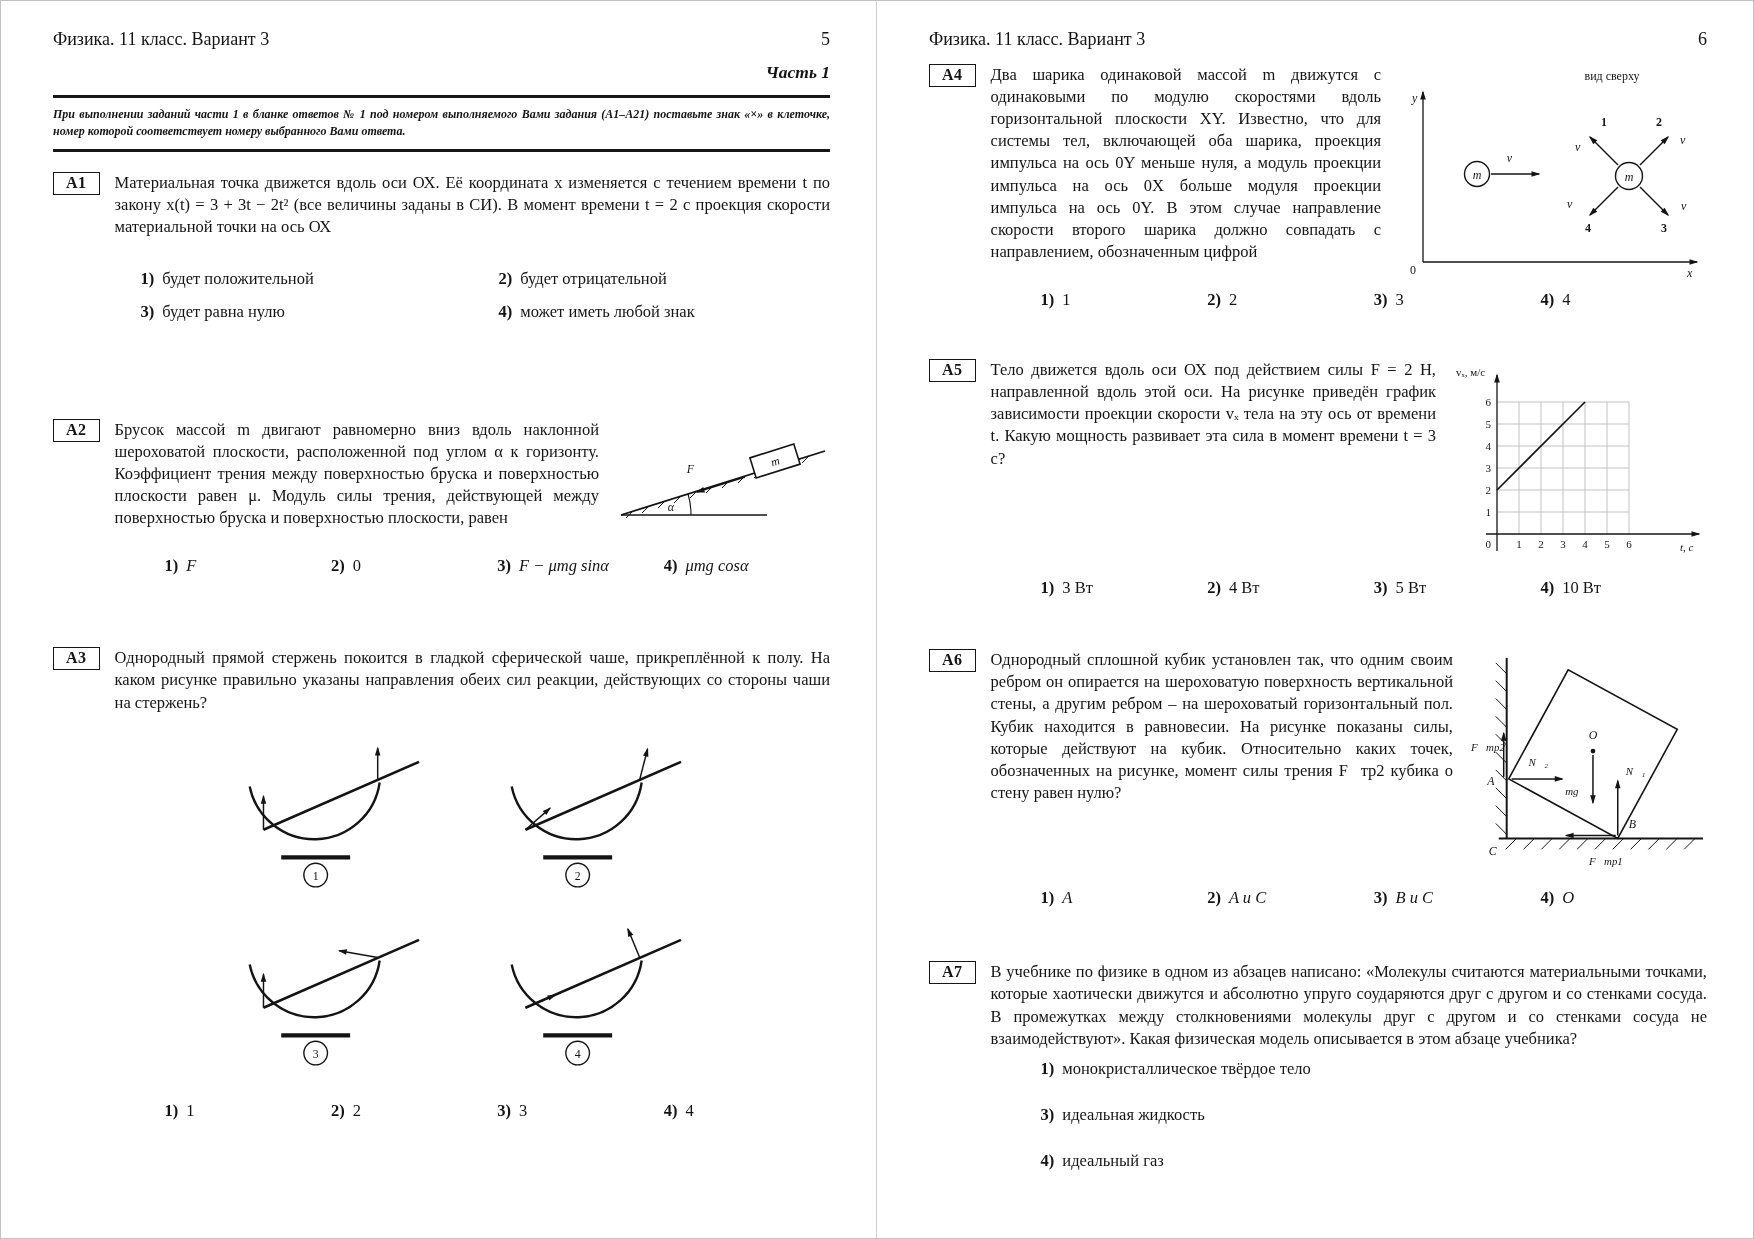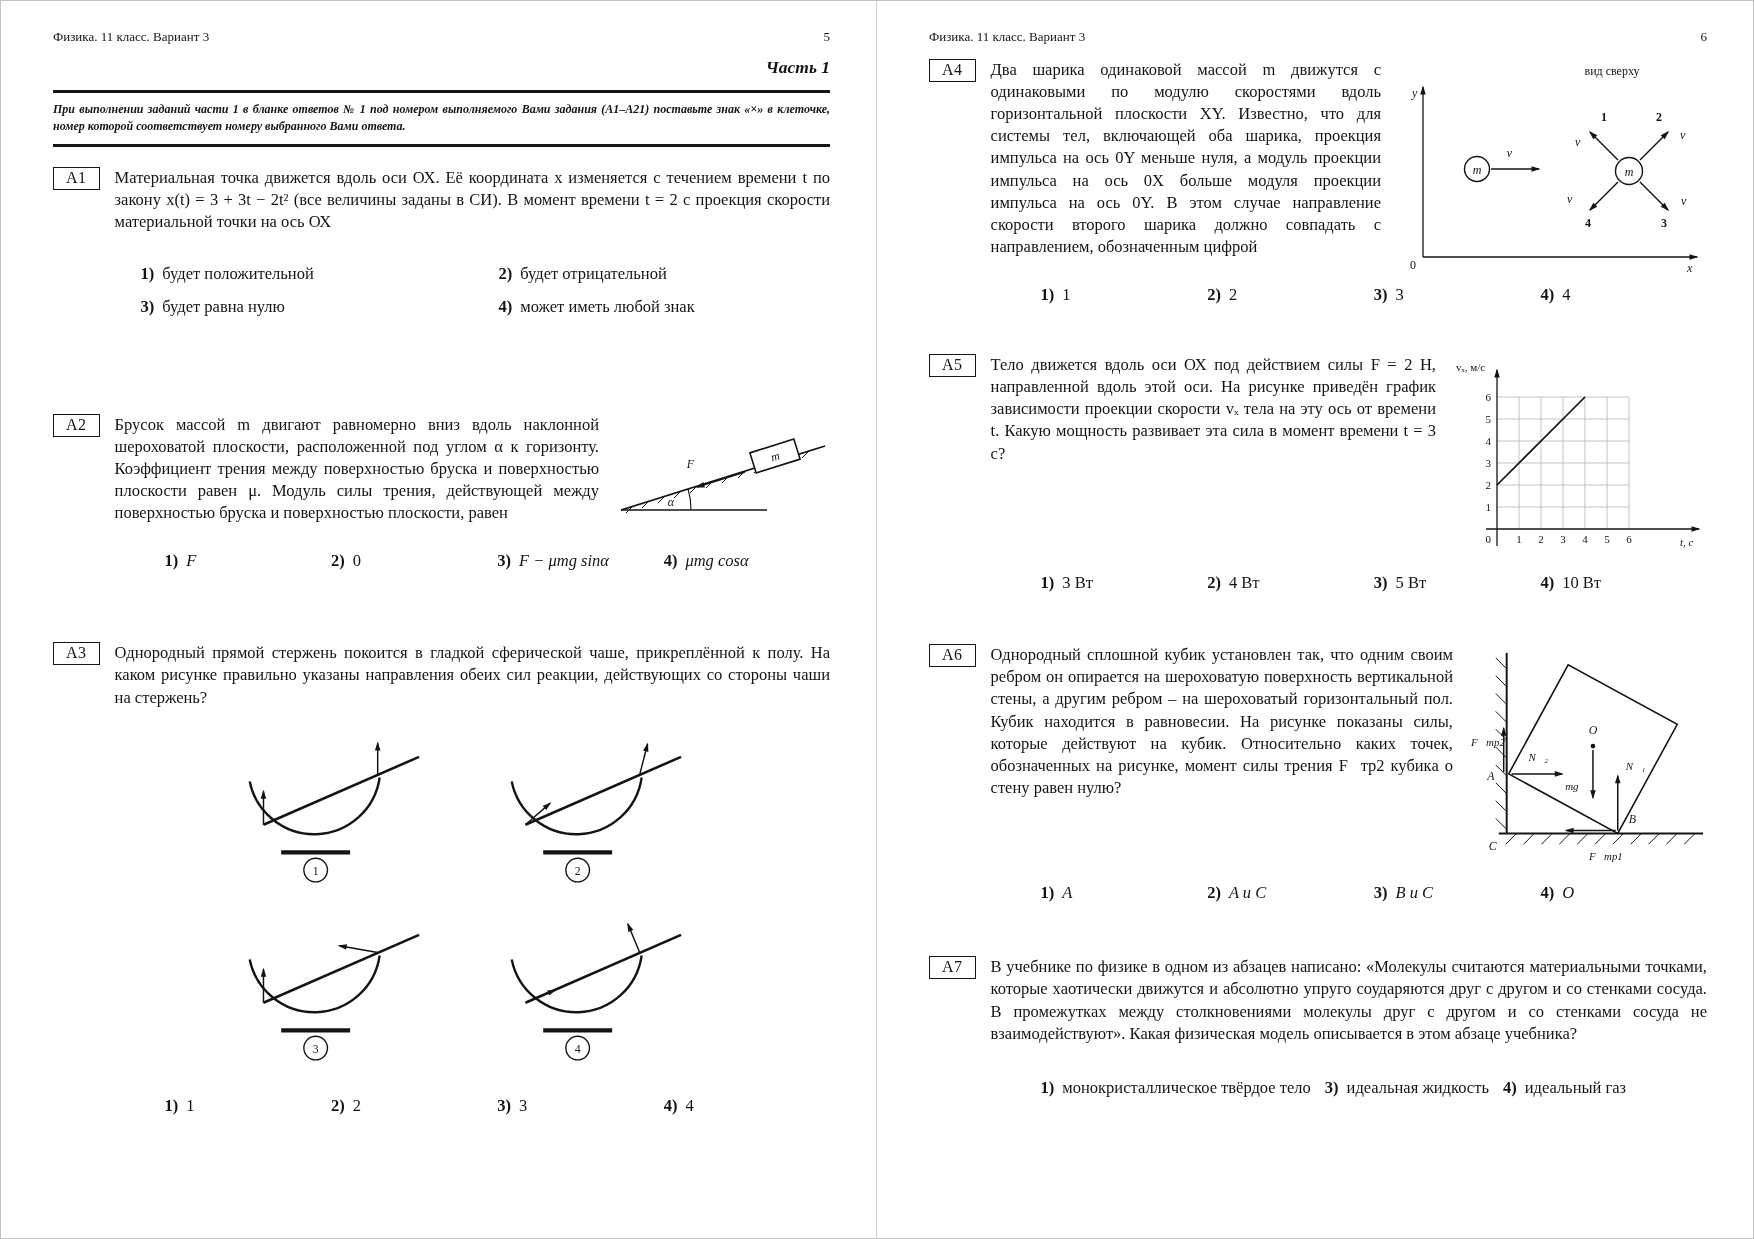--- a/index.html
+++ b/index.html
@@ -1,33 +1,33 @@
 <!DOCTYPE html>
 <html><head>
 <meta charset="utf-8">
 <style>
   html,body{margin:0;padding:0;background:#e9e9e9;}
   .spread{width:1754px;height:1239px;background:#ffffff;border:1px solid #c2c2c2;box-sizing:border-box;
           display:flex;overflow:hidden;font-family:"Liberation Serif","DejaVu Serif",serif;color:#141414;}
   .page{width:877px;height:100%;box-sizing:border-box;padding:28px 46px 0 52px;}
   .page-left{border-right:1px solid #cfcfcf;}
-  .page-header{display:flex;justify-content:space-between;font-size:13px;margin-bottom:12px;}
+  .page-header{display:flex;justify-content:space-between;font-size:18px;margin-bottom:12px;}
   .part-title{text-align:right;font-weight:bold;font-size:17.5px;margin:8px 0 12px;font-style:italic;}
   .instruction{font-weight:bold;font-style:italic;text-align:justify;font-size:12px;line-height:1.38;
                border-top:3px solid #161616;border-bottom:3px solid #161616;padding:8px 0 10px;}
   .q{display:flex;gap:15px;}
-  .qlabel{border:1.7px solid #161616;font-weight:normal;font-size:16px;padding:1px 12px 2px;
+  .qlabel{border:1.7px solid #161616;font-weight:bold;font-size:16px;padding:1px 12px 2px;
           align-self:flex-start;letter-spacing:.5px;background:#fff;}
   .qbody{flex:1;font-size:16.5px;line-height:1.34;text-align:justify;min-width:0;}
   .fig-right{float:right;margin:2px 0 8px 16px;}
   .answers-row{display:flex;clear:both;margin:26px 0 0 50px;}
   .answers-row .answer{flex:1;text-align:left;}
   .answer b{font-weight:bold;margin-right:8px;}
   .answers-grid{display:grid;grid-template-columns:1.08fr 1fr;row-gap:10px;clear:both;margin:30px 0 0 26px;}
-  .answers-list{clear:both;margin:32px 0 0 50px;display:flex;gap:14px;}
+  .answers-list{clear:both;margin:8px 0 0 50px;display:flex;flex-direction:column;gap:24px;}
   .ital{font-style:italic;}
   .a3-figs{clear:both;display:grid;grid-template-columns:auto auto;gap:26px 70px;justify-content:center;margin:26px 30px 0 0;}
   .mt-a1{margin-top:20px;} .mt-a2{margin-top:96px;} .mt-a3{margin-top:70px;}
   .mt-a4{margin-top:14px;} .mt-a5{margin-top:48px;} .mt-a6{margin-top:50px;} .mt-a7{margin-top:52px;}
   svg{display:block;}
   svg text{font-family:"Liberation Serif","DejaVu Serif",serif;font-size:12px;fill:#141414;}
   svg .it{font-style:italic;}
   svg .sm{font-size:11px;}
   .grid line{stroke:#bcbcbc;stroke-width:0.9;}
   .ticks text{font-size:11px;}

